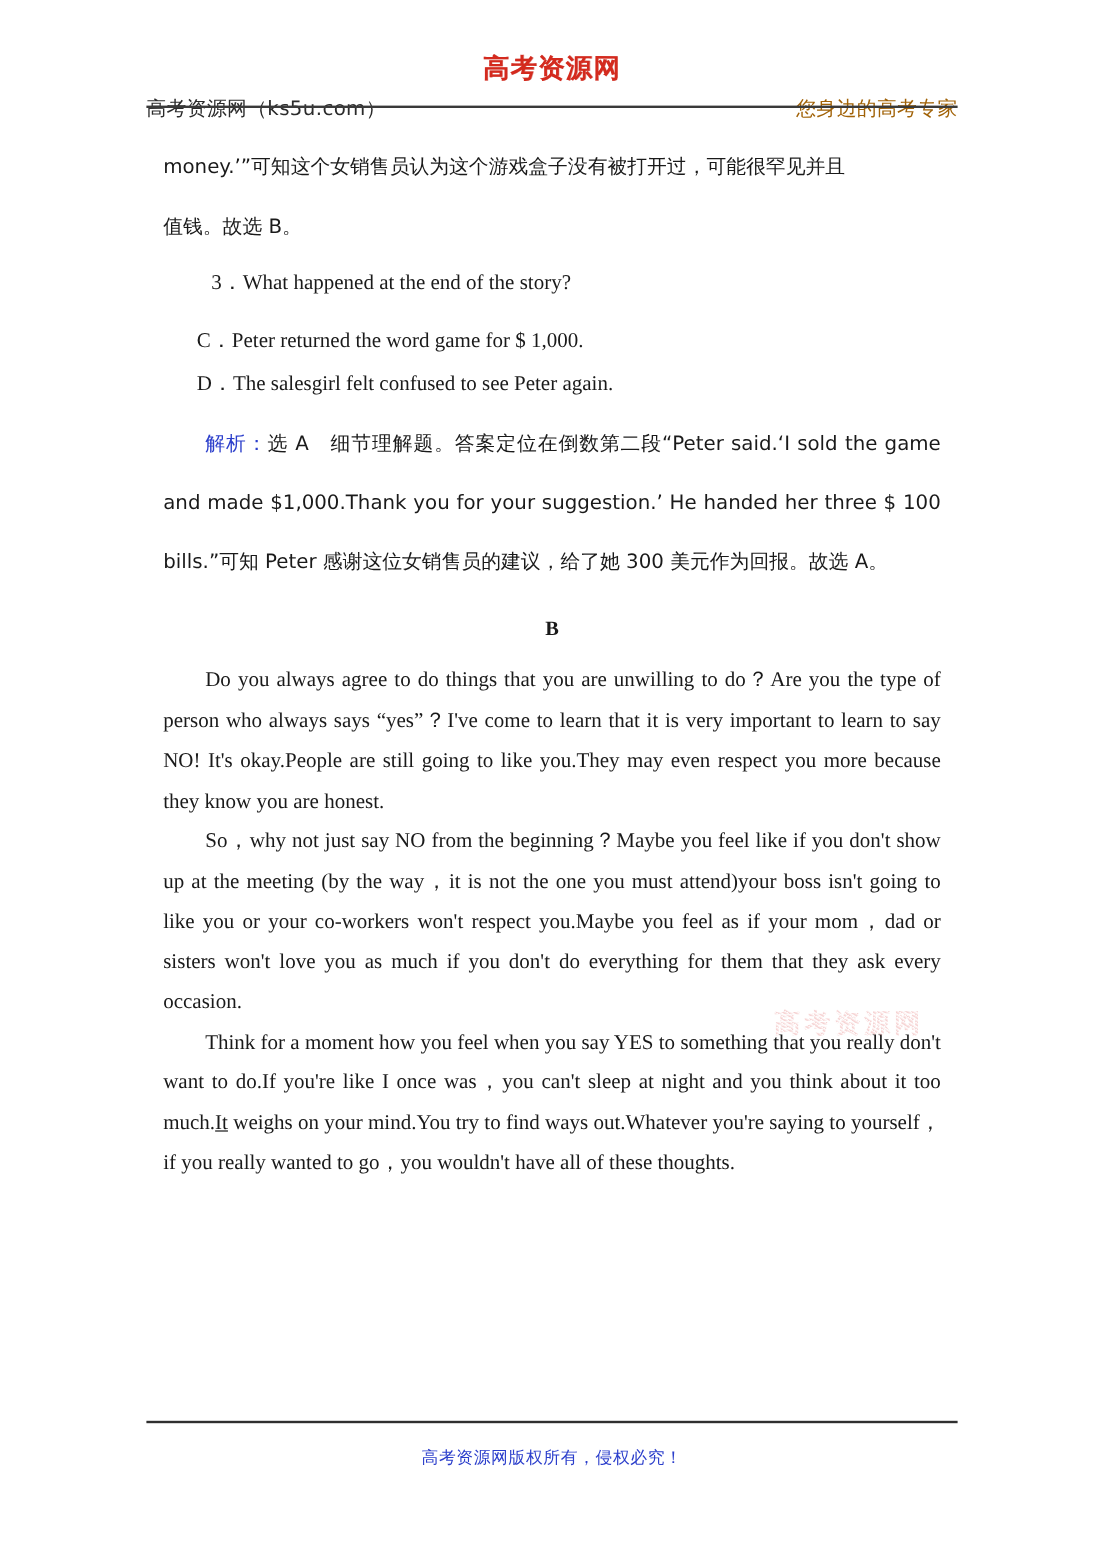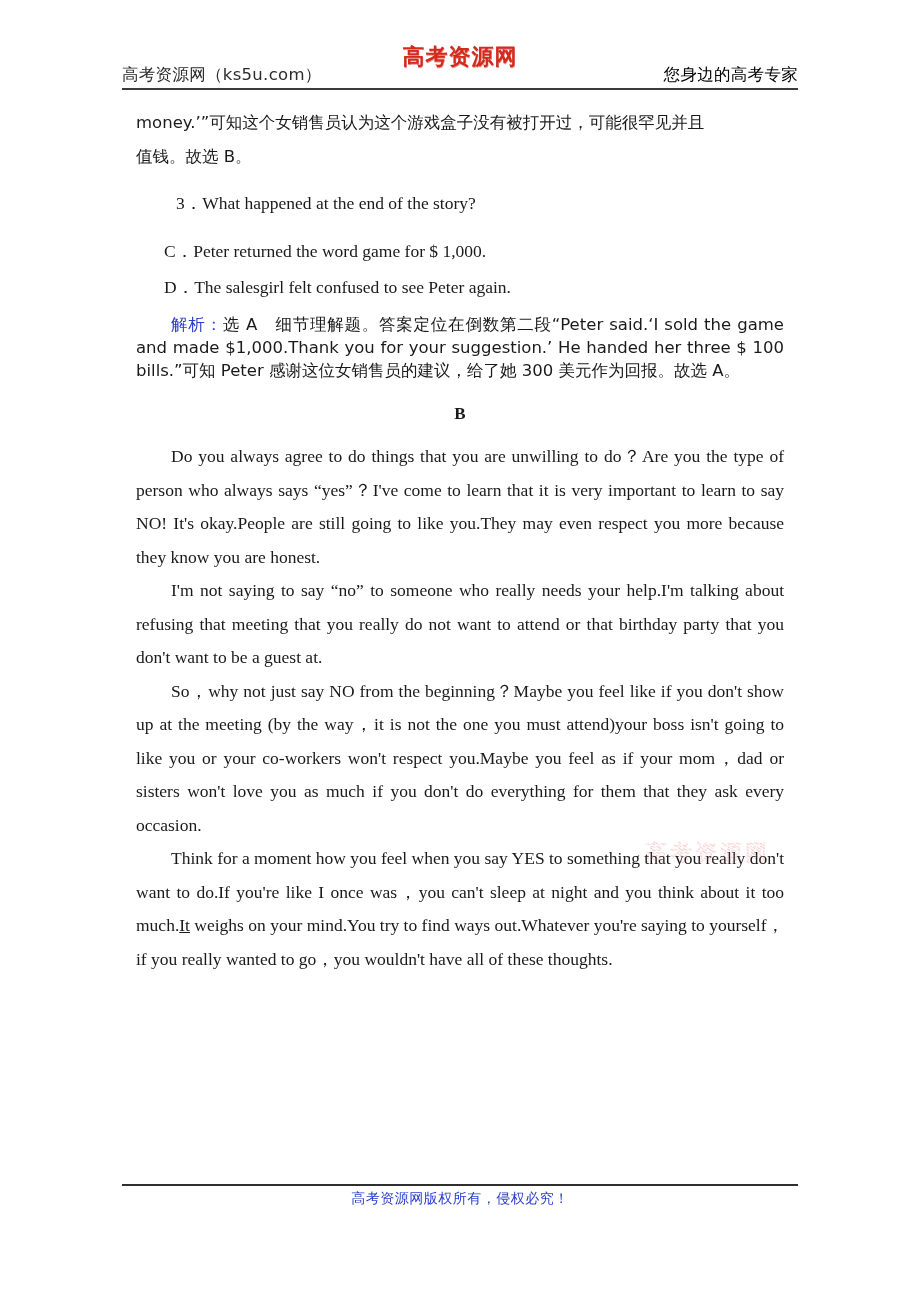--- a/index.html
+++ b/index.html
@@ -51,21 +51,21 @@
     color: #d42a1e;
     letter-spacing: 1px;
     white-space: nowrap;
     text-shadow: 0.5px 0.5px 0 rgba(180,30,20,0.45);
   }
   .hdr-right {
     position: absolute;
     right: 0;
     top: 20px;
     font-size: 13.5px;
-    color: #000000;
+    color: #a16207;
     letter-spacing: 0.3px;
     white-space: nowrap;
   }
   .hdr-rule {
     position: absolute;
     left: 122px;
     top: 88px;
     width: 676px;
     height: 0;
     border-top: 2px solid #3a3a3a;
@@ -100,35 +100,36 @@
   .qline {
     font-size: 17.5px;
     line-height: 36px;
     margin: 12px;
     text-indent: 1.6em;
     white-space: nowrap;
   }
 
   .analysis {
     font-size: 17.5px;
-    line-height: 22px;
+    line-height: 48px;
     text-align: justify;
     text-align-last: left;
     margin: 0;
     text-indent: 2em;
   }
   .analysis-label {
     color: #2b3ecb;
     font-family: "DejaVu Sans", "Liberation Sans", sans-serif;
     font-size: 16.5px;
   }
 
   .cjk {
     font-family: "DejaVu Sans", "Liberation Sans", sans-serif;
     font-size: 16.5px;
+    margin-top: 16px;
   }
 
   .section-letter {
     font-size: 17px;
     font-weight: bold;
     text-align: center;
     margin: 0;
     line-height: 36px;
     text-indent: 0;
   }
@@ -205,21 +206,20 @@
 
     <p class="analysis"><span class="analysis-label">解析：</span><span class="cjk">选 A</span><span class="cjk">&nbsp;&nbsp;&nbsp;</span><span class="cjk">细节理解题。答案定位在倒数第二段“Peter said.‘I sold the game and made $1,000.Thank you for your suggestion.’ He handed her three $ 100 bills.”可知 Peter 感谢这位女销售员的建议，给了她 300 美元作为回报。故选 A。</span></p>
 
     <div class="gap-md"></div>
 
     <p class="section-letter">B</p>
 
     <div class="gap-sm"></div>
 
     <p class="para">Do you always agree to do things that you are unwilling to do？Are you the type of person who always says “yes”？I've come to learn that it is very important to learn to say NO! It's okay.People are still going to like you.They may even respect you more because they know you are honest.</p>
-    <p class="para">I'm not saying to say “no” to someone who really needs your help.I'm talking about refusing that meeting that you really do not want to attend or that birthday party that you don't want to be a guest at.</p>
     <p class="para">So，why not just say NO from the beginning？Maybe you feel like if you don't show up at the meeting (by the way，it is not the one you must attend)your boss isn't going to like you or your co-workers won't respect you.Maybe you feel as if your mom，dad or sisters won't love you as much if you don't do everything for them that they ask every occasion.</p>
     <p class="para"><span>Think for a moment how you feel when you say YES to something that you really don't want to do.If you're like I once was，you can't sleep at night and you think about it too much.</span><u class="u-it">It</u><span> weighs on your mind.You try to find ways out.Whatever you're saying to yourself，if you really wanted to go，you wouldn't have all of these thoughts.</span></p>
 
   </div>
 
   <div class="watermark">高考资源网</div>
 
   <div class="footer-rule"></div>
   <div class="footer-text cjk">高考资源网版权所有，侵权必究！</div>
 

